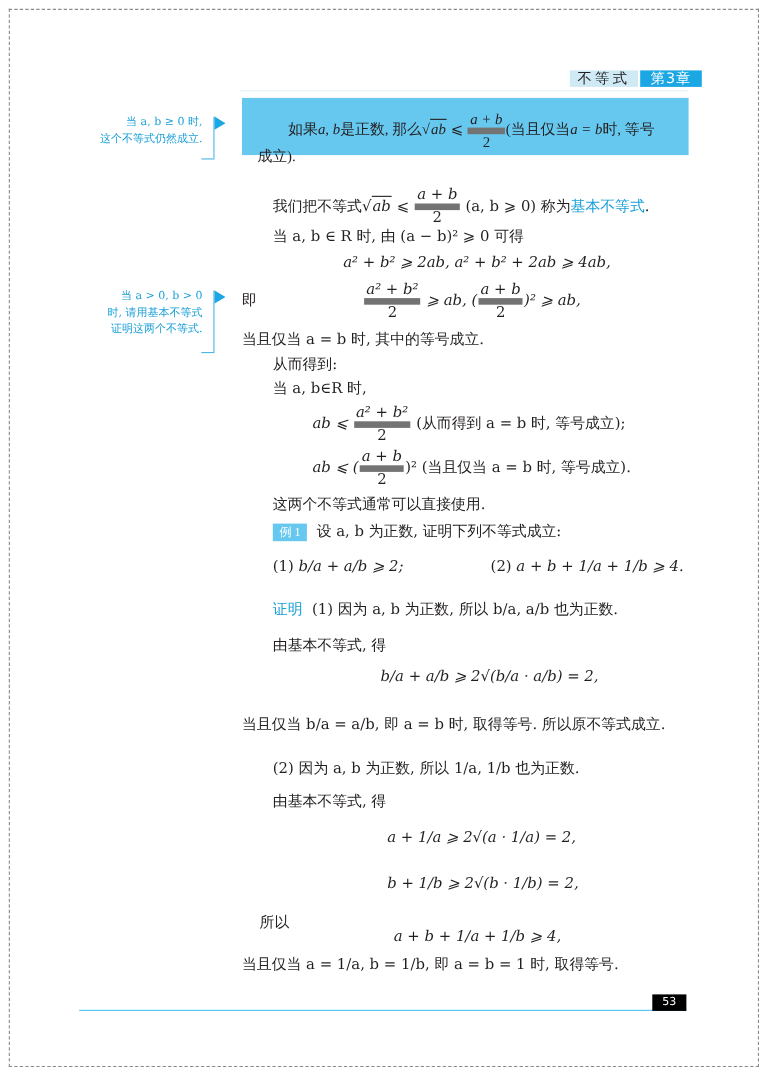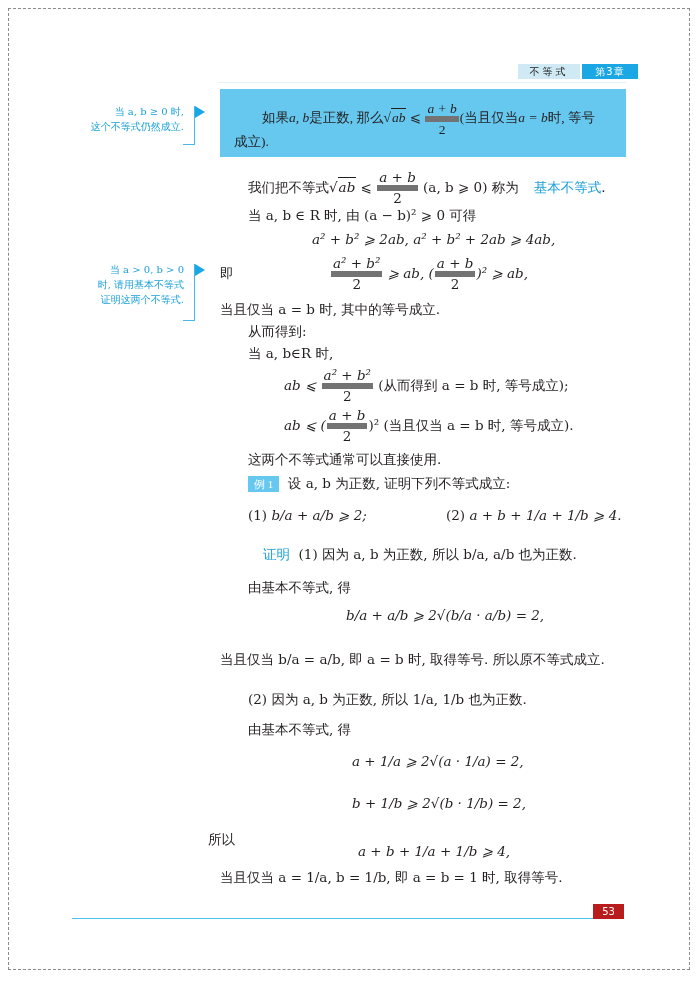--- a/index.html
+++ b/index.html
@@ -2,37 +2,37 @@
 <html><head>
 <meta charset="utf-8">
 <style>
   html,body{margin:0;padding:0;background:#fff;}
   body{width:700px;height:981px;position:relative;overflow:hidden;font-family:"DejaVu Serif","Liberation Serif",serif;color:#231f20;}
   .frame{position:absolute;left:8px;top:8px;width:682px;height:962px;border:1px dashed #8a8a8a;box-sizing:border-box;}
   .abs{position:absolute;}
   .serif{font-family:"Liberation Serif","DejaVu Serif",serif;}
   .i{font-style:italic;}
   .txt{font-size:13.5px;line-height:18px;white-space:nowrap;}
-  .hdr-tag{position:absolute;top:64px;height:15px;font-size:10px;line-height:15px;font-family:"DejaVu Sans","Liberation Sans",sans-serif;text-align:center;}
+  .hdr-tag{position:absolute;top:64px;height:15px;font-size:13px;line-height:15px;font-family:"DejaVu Sans","Liberation Sans",sans-serif;text-align:center;}
   .hdr-a{left:518px;width:62px;background:#cfe9f5;color:#222;letter-spacing:3px;}
   .hdr-b{left:582px;width:56px;background:#1aa7e3;color:#fff;letter-spacing:1px;}
   .hdr-line{position:absolute;left:218px;top:82px;width:408px;height:1px;background:#e3f2f9;}
-  .theorem{position:absolute;left:220px;top:89px;width:406px;height:68px;background:#67c8ef;}
+  .theorem{position:absolute;left:220px;top:89px;width:406px;height:52px;background:#67c8ef;}
   .note{position:absolute;font-size:10px;line-height:15px;color:#1aa0d8;text-align:right;font-family:"DejaVu Serif","Liberation Serif",serif;}
   .flag{position:absolute;width:0;height:0;border-top:6px solid transparent;border-bottom:6px solid transparent;border-left:10px solid #1aa7e3;}
   .flagpole{position:absolute;width:1px;background:#4bb7e5;}
   .flagfoot{position:absolute;height:1px;background:#4bb7e5;}
   .frac{display:inline-block;vertical-align:middle;text-align:center;line-height:15px;margin:0 1px;}
   .frac>span{display:block;padding:0 2px;}
   .frac>span.num{border-bottom:6px solid #737373;}
   .sqrt{display:inline-block;border-top:1px solid #231f20;padding:0 1px;}
-  .blue{color:#1aa0d8;margin-left:15px;}
+  .blue{color:#1aa0d8;}
   .ex-tag{display:inline-block;background:#67c8ef;color:#fff;font-family:Liberation Serif, serif;font-size:11px;padding:0 6px;line-height:16px;}
   .footer-line{position:absolute;left:72px;top:918px;width:552px;height:1px;background:#4bc2ee;}
-  .page-no{position:absolute;left:593px;top:904px;width:31px;height:15px;background:#b91c1c;color:#fff;font-size:10px;line-height:15px;text-align:center;font-family:"DejaVu Sans","Liberation Sans",sans-serif;}
+  .page-no{position:absolute;left:593px;top:904px;width:31px;height:15px;background:#000000;color:#fff;font-size:10px;line-height:15px;text-align:center;font-family:"DejaVu Sans","Liberation Sans",sans-serif;}
 </style>
 </head>
 <body>
 
 <div class="frame"></div>
 
 <div class="hdr-tag hdr-a">不等式</div>
 <div class="hdr-tag hdr-b">第3章</div>
 <div class="hdr-line"></div>
 
@@ -97,18 +97,18 @@
 <div class="txt abs" style="left:248px;top:545px;">
   <span class="blue">证明</span>&nbsp;&nbsp;<span>(1) 因为 a, b 为正数, 所以 b/a, a/b 也为正数.</span>
 </div>
 <div class="txt abs" style="left:248px;top:578px;">由基本不等式, 得</div>
 <div class="txt abs i" style="left:346px;top:606px;">b/a + a/b ⩾ 2√(b/a · a/b) = 2,</div>
 <div class="txt abs" style="left:220px;top:650px;">当且仅当 b/a = a/b, 即 a = b 时, 取得等号. 所以原不等式成立.</div>
 <div class="txt abs" style="left:248px;top:690px;">(2) 因为 a, b 为正数, 所以 1/a, 1/b 也为正数.</div>
 <div class="txt abs" style="left:248px;top:720px;">由基本不等式, 得</div>
 <div class="txt abs i" style="left:352px;top:752px;">a + 1/a ⩾ 2√(a · 1/a) = 2,</div>
 <div class="txt abs i" style="left:352px;top:794px;">b + 1/b ⩾ 2√(b · 1/b) = 2,</div>
-<div class="txt abs" style="left:208px;top:830px;text-align:center;">所以</div>
+<div class="txt abs" style="left:236px;top:830px;text-align:center;">所以</div>
 <div class="txt abs i" style="left:358px;top:830px;margin-top:12px;">a + b + 1/a + 1/b ⩾ 4,</div>
 <div class="txt abs" style="left:220px;top:868px;">当且仅当 a = 1/a, b = 1/b, 即 a = b = 1 时, 取得等号.</div>
 
 <div class="footer-line"></div>
 <div class="page-no">53</div>
 
 </body></html>

